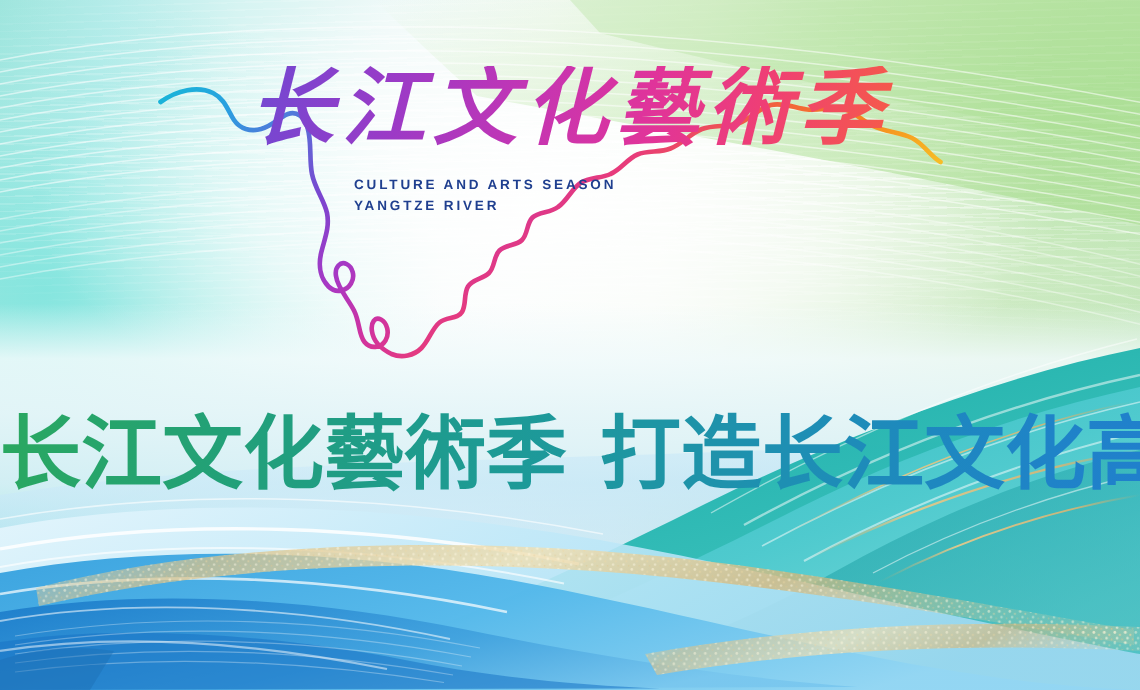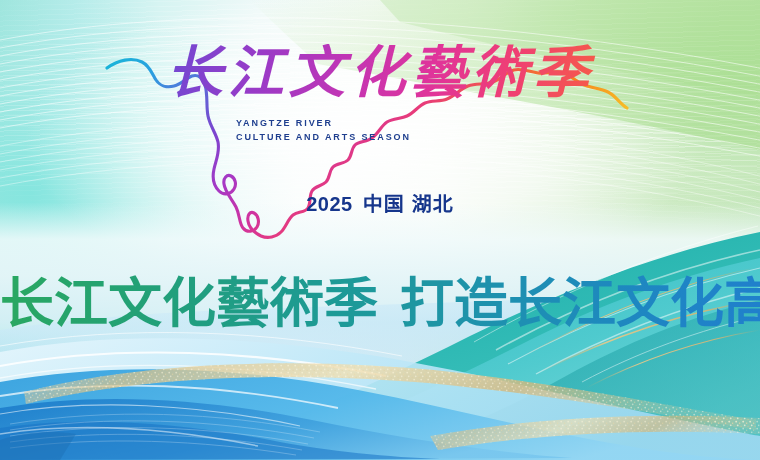--- a/index.html
+++ b/index.html
@@ -445,26 +445,23 @@
         <path d="M0,440 C24,432 50,430 76,434 L60,460 L0,460 Z" fill="#1d6fb4" opacity="0.45"></path>
       </g>
     </g>
   </svg>
 
   <div class="content">
 
     <div class="calligraphy">长江文化藝術季</div>
 
     <div class="eng-sub">
+      <div>CULTURE AND ARTS SEASON</div>
       <div>YANGTZE RIVER</div>
-      <div>CULTURE AND ARTS SEASON</div>
     </div>
 
-    <div class="year-place">
-      <span class="num">2025</span><span>中国</span><span class="sep"></span><span>湖北</span>
-    </div>
 
     <div class="slogan">
       <span>长江文化藝術季</span><span class="gap"></span><span>打造长江文化高地</span>
     </div>
 
   </div>
 </div>
 
 </body></html>

